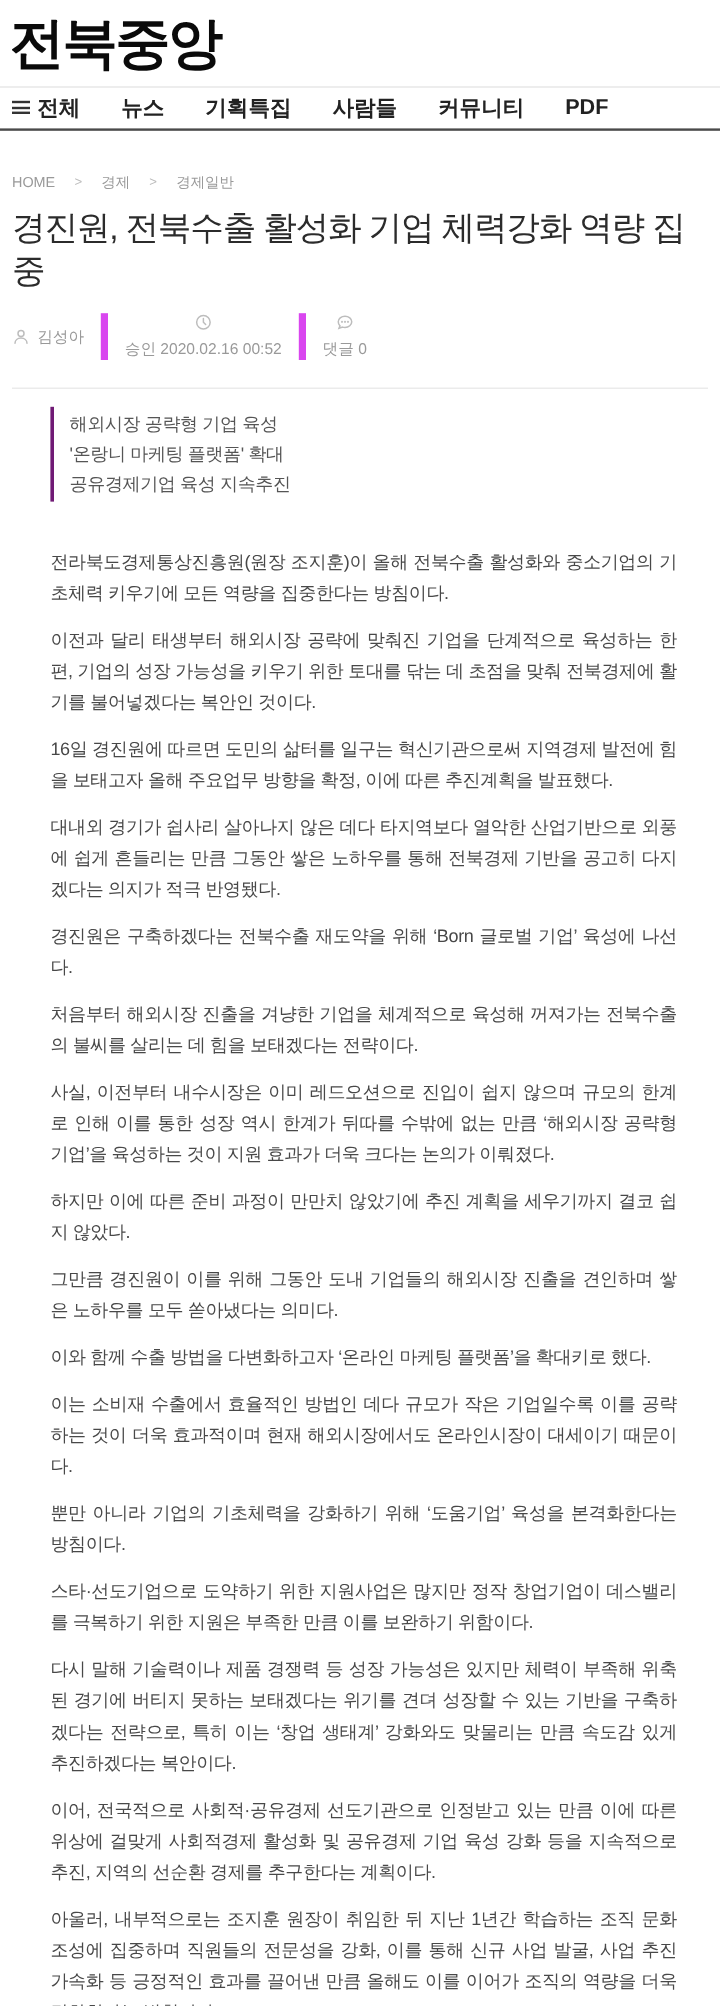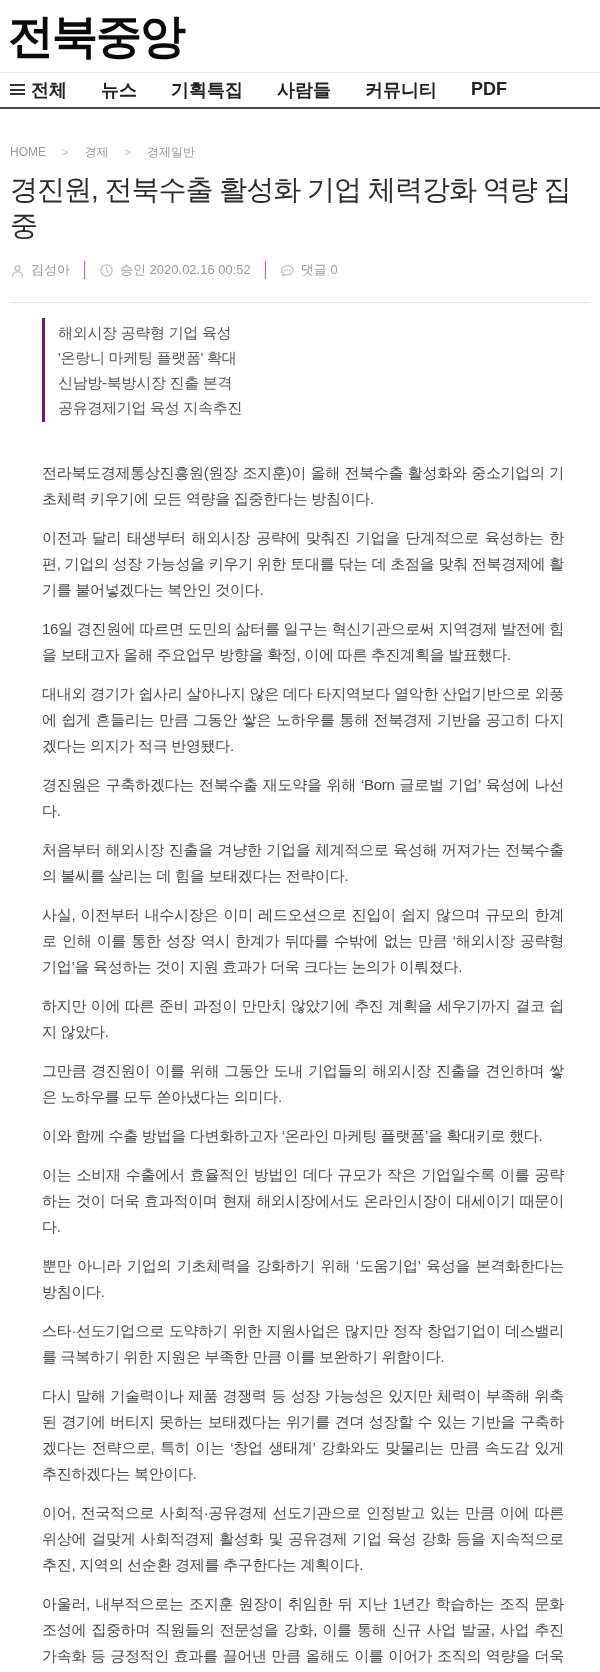--- a/index.html
+++ b/index.html
@@ -87,21 +87,21 @@
     font-size: 13px;
     color: #999;
   }
   .byline .meta {
     display: flex;
     align-items: center;
     gap: 6px;
     padding: 0 14px;
   }
   .byline .meta:first-child { padding-left: 0; }
-  .byline .meta + .meta { border-left: 1px solid #d946ef; }
+  .byline .meta + .meta { border-left: 6px solid #d946ef; flex-direction: column; }
   .byline svg { display: block; }
 
   
   .top-rule {
     margin-top: 23px;
     border: 0;
     border-top: 1px solid #e6e6e6;
     height: 0;
   }
 
@@ -198,21 +198,20 @@
         </svg>
         <span>댓글 0</span>
       </span>
     </div>
 
     <hr class="top-rule">
 
     <div class="summary">
       <div>해외시장 공략형 기업 육성</div>
       <div>'온랑니 마케팅 플랫폼' 확대</div>
-      <div>신남방-북방시장 진출 본격</div>
       <div>공유경제기업 육성 지속추진</div>
     </div>
 
     <div class="article-body">
       <p>전라북도경제통상진흥원(원장 조지훈)이 올해 전북수출 활성화와 중소기업의 기초체력 키우기에 모든 역량을 집중한다는 방침이다.</p>
       <p>이전과 달리 태생부터 해외시장 공략에 맞춰진 기업을 단계적으로 육성하는 한편, 기업의 성장 가능성을 키우기 위한 토대를 닦는 데 초점을 맞춰 전북경제에 활기를 불어넣겠다는 복안인 것이다.</p>
       <p>16일 경진원에 따르면 도민의 삶터를 일구는 혁신기관으로써 지역경제 발전에 힘을 보태고자 올해 주요업무 방향을 확정, 이에 따른 추진계획을 발표했다.</p>
       <p>대내외 경기가 쉽사리 살아나지 않은 데다 타지역보다 열악한 산업기반으로 외풍에 쉽게 흔들리는 만큼 그동안 쌓은 노하우를 통해 전북경제 기반을 공고히 다지겠다는 의지가 적극 반영됐다.</p>
       <p>경진원은 구축하겠다는 전북수출 재도약을 위해 ‘Born 글로벌 기업’ 육성에 나선다.</p>
       <p>처음부터 해외시장 진출을 겨냥한 기업을 체계적으로 육성해 꺼져가는 전북수출의 불씨를 살리는 데 힘을 보태겠다는 전략이다.</p>

